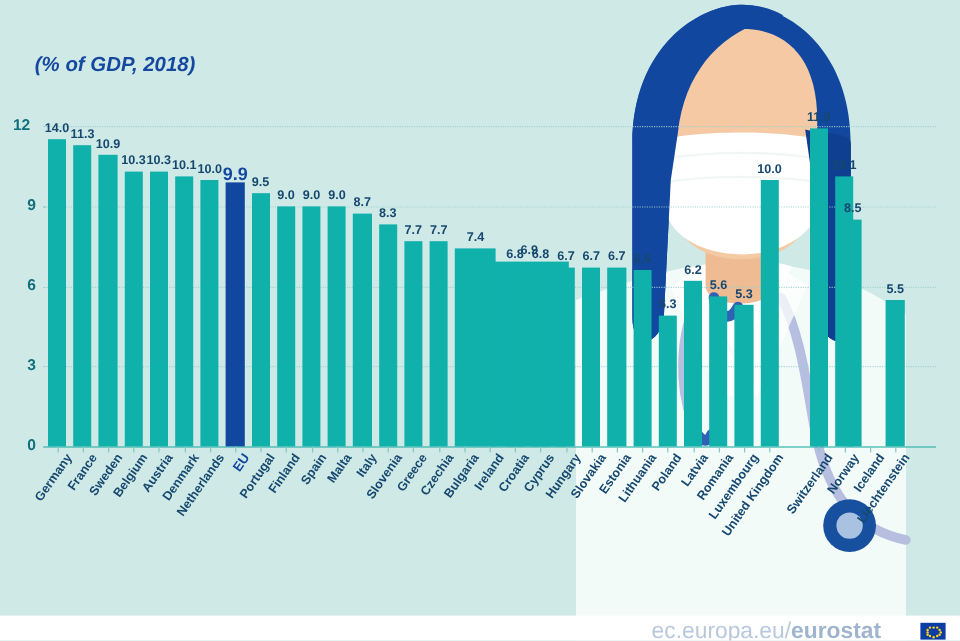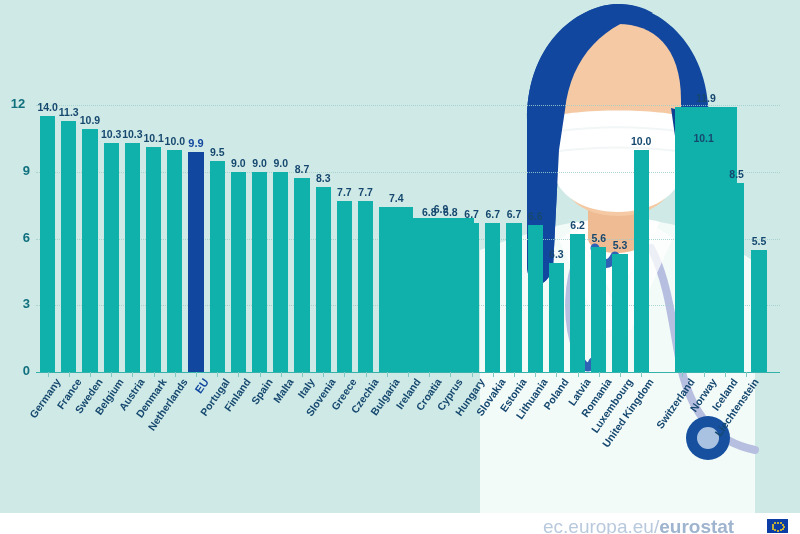--- a/index.html
+++ b/index.html
@@ -48,21 +48,21 @@
     position:absolute;bottom:162px;
     background:#10b0ab;
   }
   .bar.eu{background:#12479f;}
   .bar .val{
     position:absolute;left:50%;transform:translateX(-50%);
     top:-15px;
     font-size:10.5px;font-weight:bold;color:#16486f;
     white-space:nowrap;
   }
-  .bar.eu .val{color:#12479f;font-size:11px;}
+  .bar.eu .val{color:#12479f;font-size:15px;}
 
   .tick{position:absolute;top:372px;width:1px;height:5px;background:#7fc9c4;}
 
   .xlabel{
     position:absolute;top:376px;
     font-size:10.5px;font-weight:bold;color:#16486f;
     white-space:nowrap;
     transform-origin:left top;
     transform:rotate(-55deg) translate(-100%,0);
     text-align:right;
@@ -131,20 +131,21 @@
         <path d="M122 352 C126 366 134 372 138 362" stroke="#2f61b4" stroke-width="9" fill="none" stroke-linecap="round"></path>
         <path d="M140 248 C144 266 154 268 160 256" stroke="#2f61b4" stroke-width="9" fill="none" stroke-linecap="round"></path>
         <circle cx="253" cy="438" r="22" fill="#16509f"></circle>
         <circle cx="253" cy="438" r="11" fill="#a9c2e2"></circle>
 
         <path d="M120 228 L160 305 L200 226 L218 238 L176 330 L145 330 L104 240 Z" fill="#ffffff" opacity="0.75"></path>
       </g>
     </svg>
   </div>
 
+  <div class="subtitle">(% of GDP, 2018)</div>
 
   <div class="plot" id="plot">
     <div id="grid-layer">
         <div class="gridline" style="top: 305.25px;"></div>
         <div class="gridline" style="top: 238.5px;"></div>
         <div class="gridline" style="top: 171.75px;"></div>
         <div class="gridline" style="top: 105px;"></div>
       </div>
     <div id="ytick-layer">
         <div class="ytick" style="top: 372px;">0</div>
@@ -235,30 +236,30 @@
         </div>
         <div class="bar" style="left: 591.2px; width: 15.2px; height: 124.6px;">
           <span class="val">5.6</span>
         </div>
         <div class="bar" style="left: 612.4px; width: 15.2px; height: 117.925px;">
           <span class="val">5.3</span>
         </div>
         <div class="bar" style="left: 633.6px; width: 15.2px; height: 222.5px;">
           <span class="val">10.0</span>
         </div>
-        <div class="bar" style="left: 674.8px; width: 15.2px; height: 264.775px; padding-left: 47px;">
+        <div class="bar" style="left: 674.8px; width: 15.2px; height: 264.775px;">
           <span class="val">11.9</span>
         </div>
         <div class="bar" style="left: 696px; width: 15.2px; height: 224.725px;">
           <span class="val">10.1</span>
         </div>
-        <div class="bar" style="left: 729px; width: 15.2px; height: 189.125px; text-decoration: underline;">
+        <div class="bar" style="left: 703px; width: 15.2px; height: 189.125px; text-decoration: underline;">
           <span class="val">8.5</span>
         </div>
-        <div class="bar" style="left: 738.4px; width: 15.2px; height: 122.375px; margin-left: 13px;">
+        <div class="bar" style="left: 738.4px; width: 15.2px; height: 122.375px;">
           <span class="val">5.5</span>
         </div>
       </div>
     <div id="xlabel-layer">
         <div class="xlabel" style="left: 52.6px;">Germany</div>
         <div class="xlabel" style="left: 73.8px;">France</div>
         <div class="xlabel" style="left: 95px;">Sweden</div>
         <div class="xlabel" style="left: 116.2px;">Belgium</div>
         <div class="xlabel" style="left: 137.4px;">Austria</div>
         <div class="xlabel" style="left: 158.6px;">Denmark</div>

